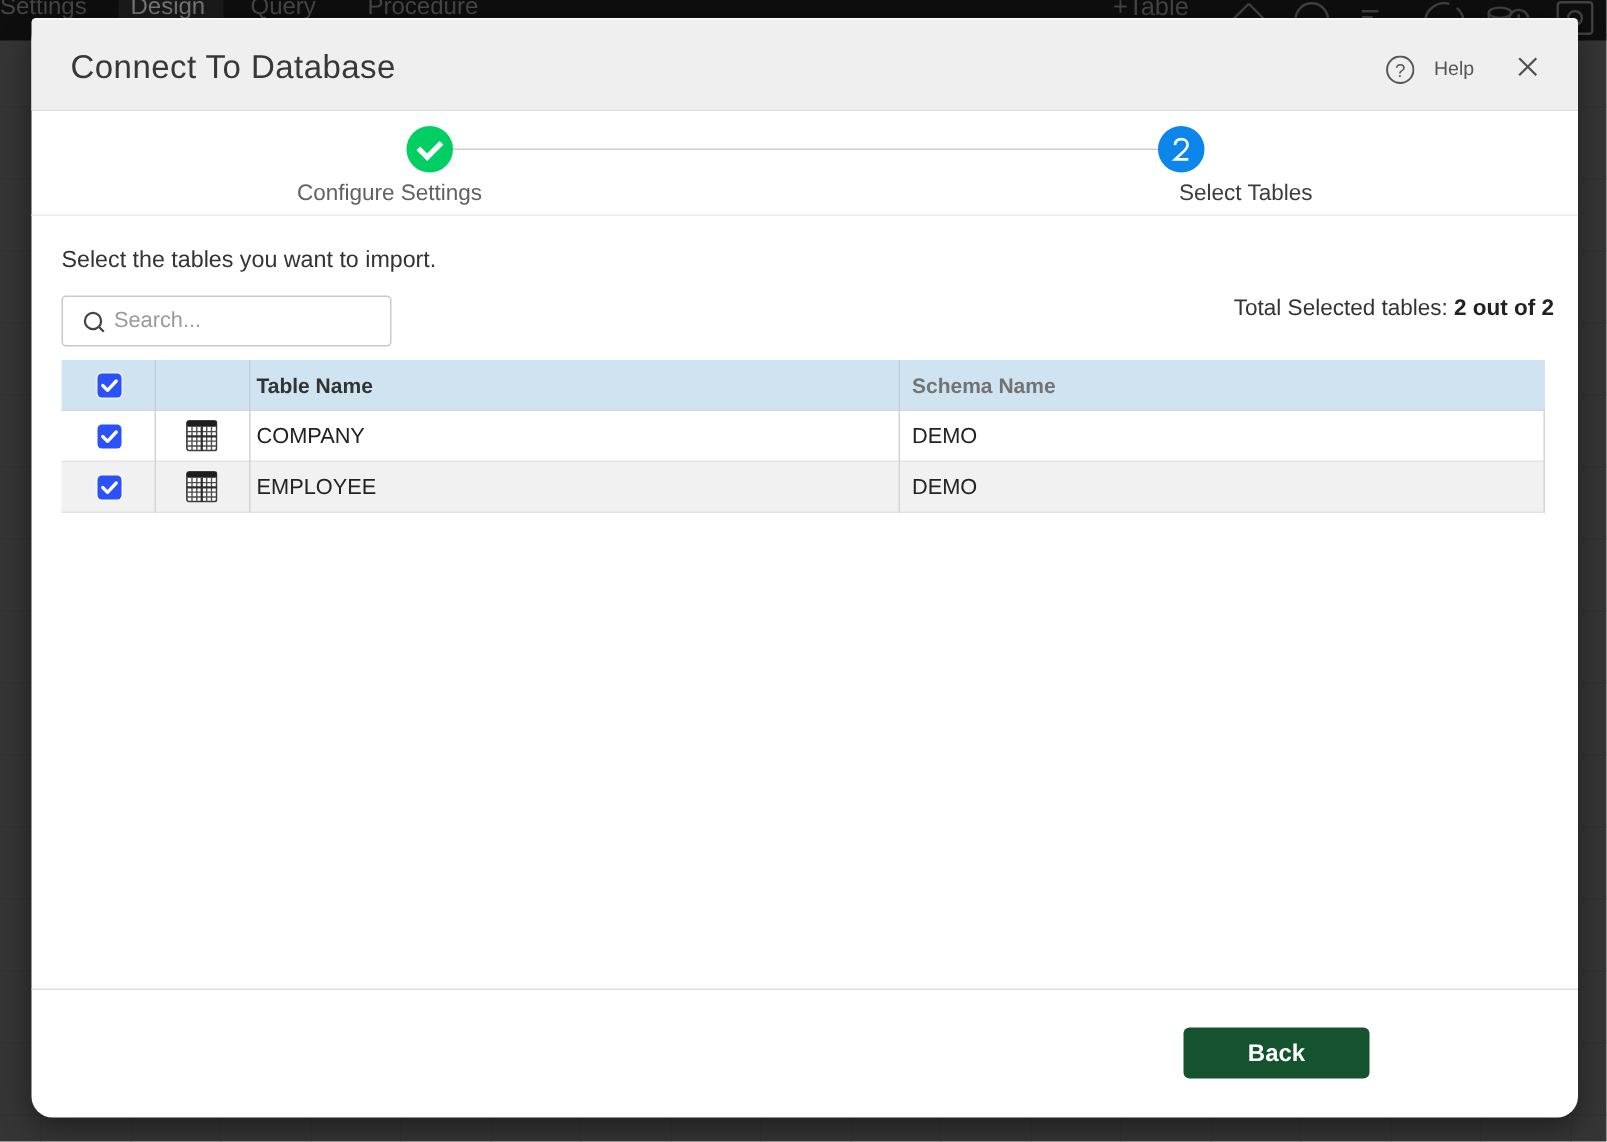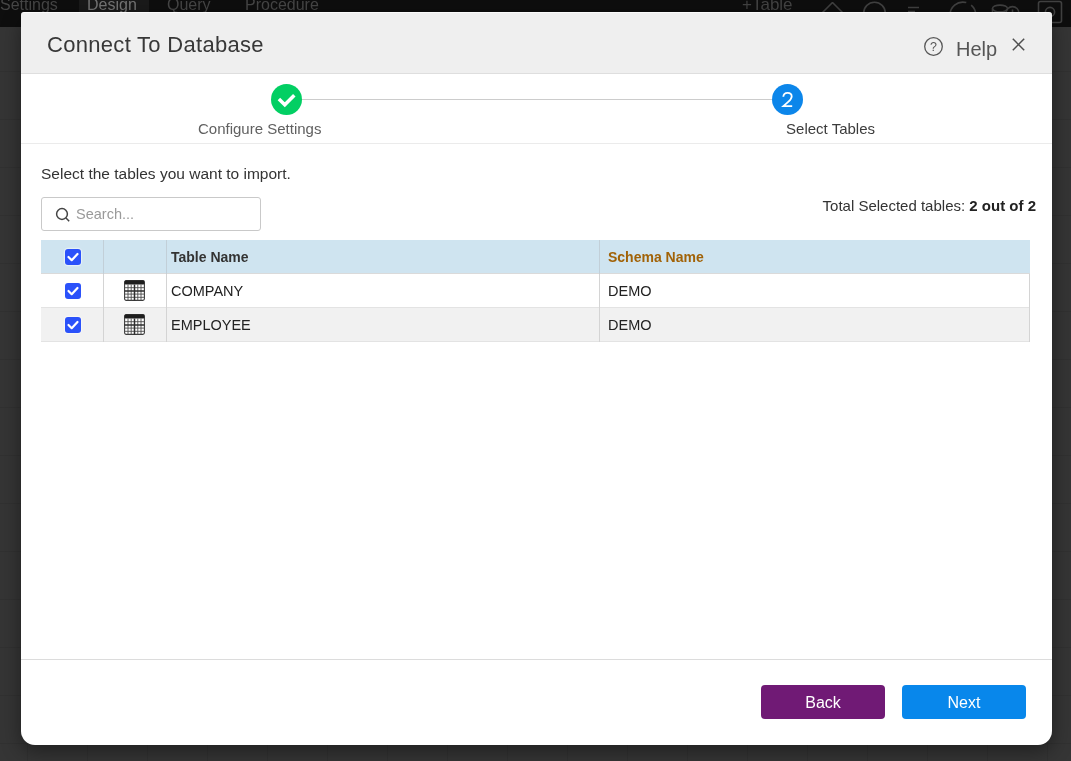--- a/index.html
+++ b/index.html
@@ -15,21 +15,21 @@
   .tabsel-bg { position:absolute; left:79px; top:0; width:70px; height:27px; background:#1a1a1a; }
   .t1 { left:0px; } .t2 { left:87px; color:#757575; } .t3 { left:167px; } .t4 { left:245px; }
   .plustable { position:absolute; left:742px; top:-5px; font-size:17px; color:#434343; }
   
   .modal { position:absolute; left:21px; top:12px; width:1031px; height:733px; background:#fff;
     border-radius:14px; box-shadow:0 6px 20px rgba(0,0,0,0.42); }
   .mhead { position:absolute; left:0; top:0; width:100%; height:62px; background:#efefef;
     border-radius:3px 3px 0 0; border-bottom:1px solid #dedede; border-top:1.5px solid #fbfbfb; box-sizing:border-box; }
   .mtitle { position:absolute; left:26px; top:19px; font-size:22px; letter-spacing:0.3px; color:#383838; }
   .help-ic { position:absolute; left:903px; top:24px; }
-  .help-tx { position:absolute; left:935px; top:25px; font-size:20px; color:#555; }
+  .help-tx { position:absolute; left:935px; top:25px; font-size:13px; color:#555; }
   .close-ic { position:absolute; left:991px; top:25px; }
   
   .stepline { position:absolute; left:281px; top:87px; width:470px; height:1px; background:#ccc; }
   .stepc { position:absolute; width:31px; height:31px; border-radius:50%; top:72px; }
   .stepc.g { left:250px; background:#02cf63; }
   .stepc.b { left:750.5px; background:#0c86ea; }
   .steplab { position:absolute; top:108px; font-size:15px; color:#616161; }
   .lab1 { left:177px; width:176px; text-align:left; }
   .lab2 { left:678px; width:176px; text-align:right; color:#3c3c3c; }
   .stepborder { position:absolute; left:0; top:131px; width:100%; height:1px; background:#ebebeb; }
@@ -44,29 +44,29 @@
   .tbl { position:absolute; left:20px; top:228px; width:989px; }
   .trow { position:relative; width:100%; height:34px; border-bottom:1px solid #e3e3e3; }
   .trow.hd { background:#cfe4f0; border-bottom:1px solid #dadada; }
   .trow.r1 { background:#fff; }
   .trow.r2 { background:#f1f1f1; }
   .vline { position:absolute; top:0; width:1px; height:34px; background:#d4d4d4; }
   .hd .vline { background:#c2cfd8; } .hd .v4 { background:transparent; }
   .v1 { left:62px; } .v2 { left:125px; } .v3 { left:558px; } .v4 { left:988px; }
   .cb { position:absolute; left:24px; top:9px; width:16px; height:16px; background:#2b52fa; border-radius:3px; box-shadow:0 0 0 1.2px rgba(255,255,255,0.45); }
   .tname { position:absolute; left:130px; top:9px; font-size:14px; color:#333; font-weight:bold; }
-  .sname { position:absolute; left:567px; top:9px; font-size:14px; color:#a16207; font-weight:bold; }
+  .sname { position:absolute; left:567px; top:9px; font-size:14px; color:#737373; font-weight:bold; }
   .cell-t { position:absolute; left:130px; top:9px; font-size:14.5px; color:#222; }
   .cell-s { position:absolute; left:567px; top:9px; font-size:14.5px; color:#222; }
   .gicon { position:absolute; left:83px; top:6px; }
   
   .fsep { position:absolute; left:0; top:647px; width:100%; height:1px; background:#dcdcdc; }
   .btn { position:absolute; top:673px; width:124px; height:34px; border-radius:4px;
     color:#fff; font-size:16px; text-align:center; line-height:35px; }
-  .btn-back { left:740px; background:#701a75; }
+  .btn-back { left:768px; background:#14532d;font-weight:bold; }
   .btn-next { left:881px; background:#0887eb; }
 </style>
 </head>
 <body>
   <div class="canvas-grid"></div>
   <div class="topbar">
     <div class="tabsel-bg"></div>
     <span class="tab t1">Settings</span>
     <span class="tab t2">Design</span>
     <span class="tab t3">Query</span>
@@ -167,14 +167,13 @@
           <path d="M0.6 7.7 h19.8 M0.6 14.1 h19.8 M0.6 17.3 h19.8 M4 4.5 v16 M7.2 4.5 v16 M13.8 4.5 v16 M17 4.5 v16" stroke="#4c4c4c" stroke-width="0.9"></path>
           <path d="M0.6 10.9 h19.8 M10.5 4.5 v16" stroke="#2e2e2e" stroke-width="1.5"></path>
         </svg>
         <div class="cell-t">EMPLOYEE</div>
         <div class="cell-s">DEMO</div>
       </div>
     </div>
 
     <div class="fsep"></div>
     <div class="btn btn-back">Back</div>
-    <div class="btn btn-next">Next</div>
   </div>
 
 </body></html>

